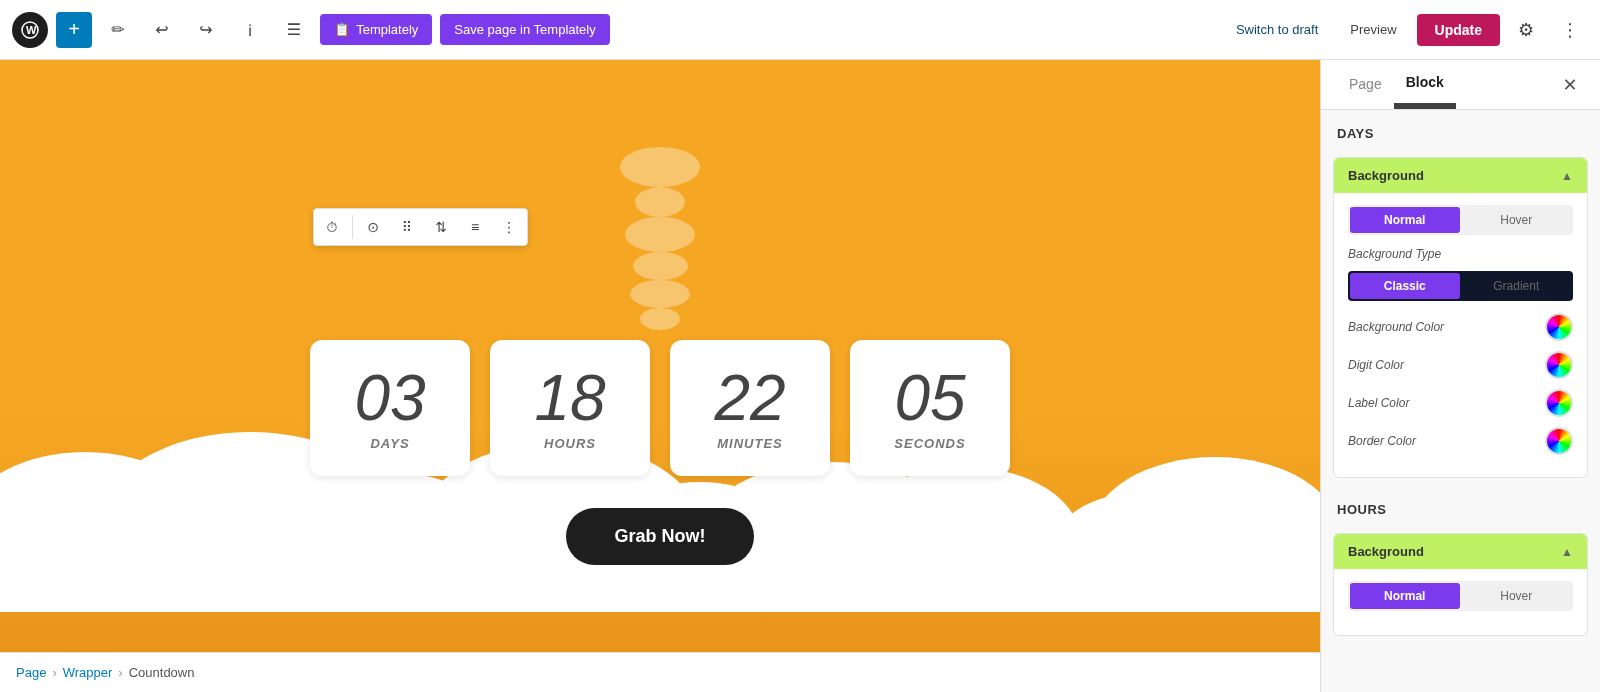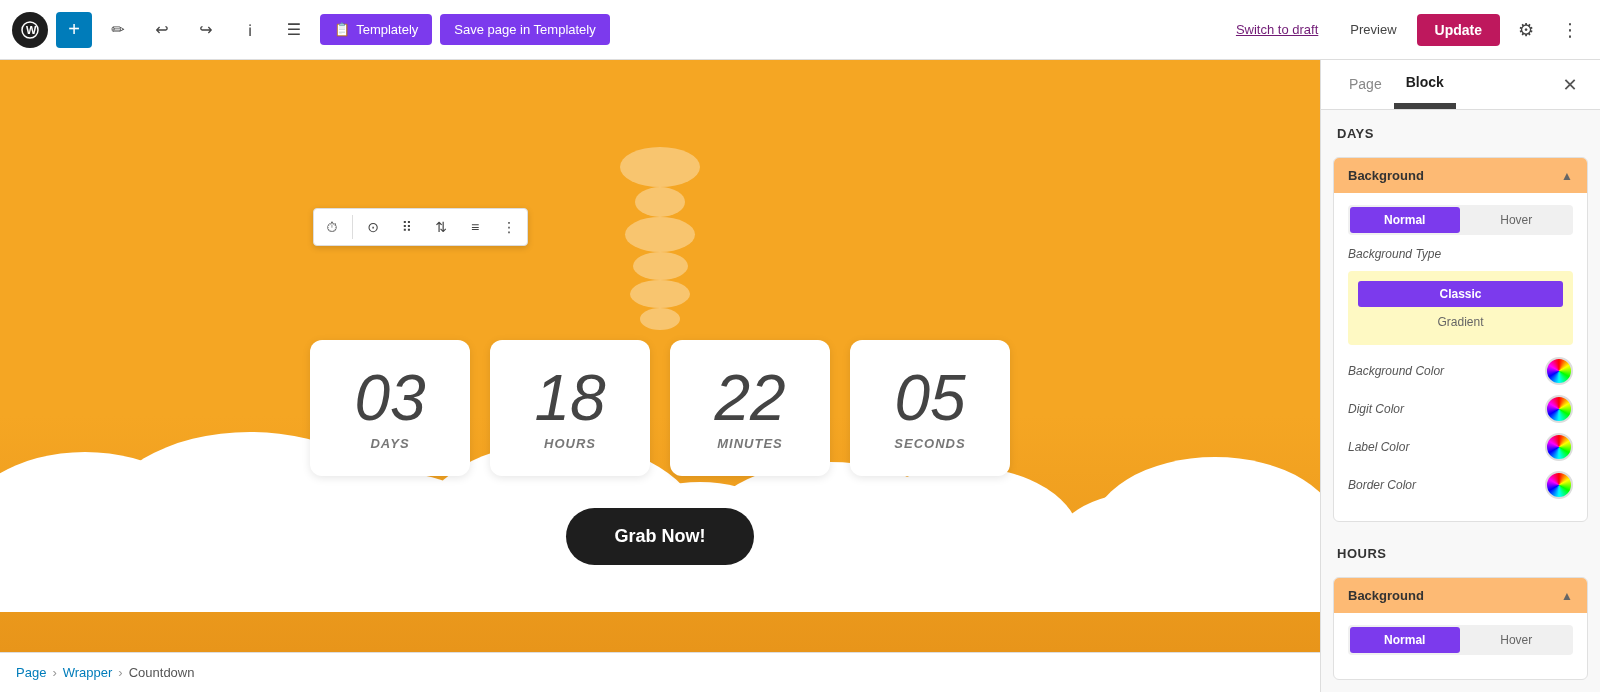--- a/index.html
+++ b/index.html
@@ -59,25 +59,24 @@
       border: none;
       border-radius: 4px;
       padding: 8px 14px;
       cursor: pointer;
       font-size: 13px;
     }
     .toolbar-spacer { flex: 1; }
     .switch-draft-btn {
       background: transparent;
       border: none;
-      color: #701a75;
+      color: #0c4a6e;
       font-size: 13px;
       cursor: pointer;
       padding: 8px 12px;
-      text-decoration: underline;
     }
     .preview-btn {
       background: transparent;
       border: none;
       color: #444;
       font-size: 13px;
       cursor: pointer;
       padding: 8px 12px;
     }
     .update-btn {
@@ -343,21 +342,21 @@
     }
     .collapsible-header {
       display: flex;
       align-items: center;
       justify-content: space-between;
       padding: 10px 14px;
       cursor: pointer;
       font-size: 13px;
       font-weight: 600;
       color: #333;
-      background: #fdba74;
+      background: #bef264;
     }
     .collapsible-header .chevron { font-size: 12px; color: #666; }
     .collapsible-body { padding: 12px 14px; }
 
     
     .toggle-group {
       display: flex;
       background: #f0f0f0;
       border-radius: 4px;
       padding: 2px;
@@ -376,26 +375,25 @@
     }
     .toggle-btn.active {
       background: #7c3aed;
       color: #fff;
       font-weight: 600;
     }
 
     
     .bg-type-group {
       display: flex;
-      background: #fef9c3;
-      border-radius: 4px;
-      padding: 10px;
+      background: #0f172a;
+      border-radius: 4px;
+      padding: 2px;
       gap: 2px;
       margin-bottom: 12px;
-      flex-direction: column;
     }
     .bg-type-btn {
       flex: 1;
       padding: 6px 0;
       border: none;
       border-radius: 3px;
       font-size: 12px;
       cursor: pointer;
       background: transparent;
       color: #666;

